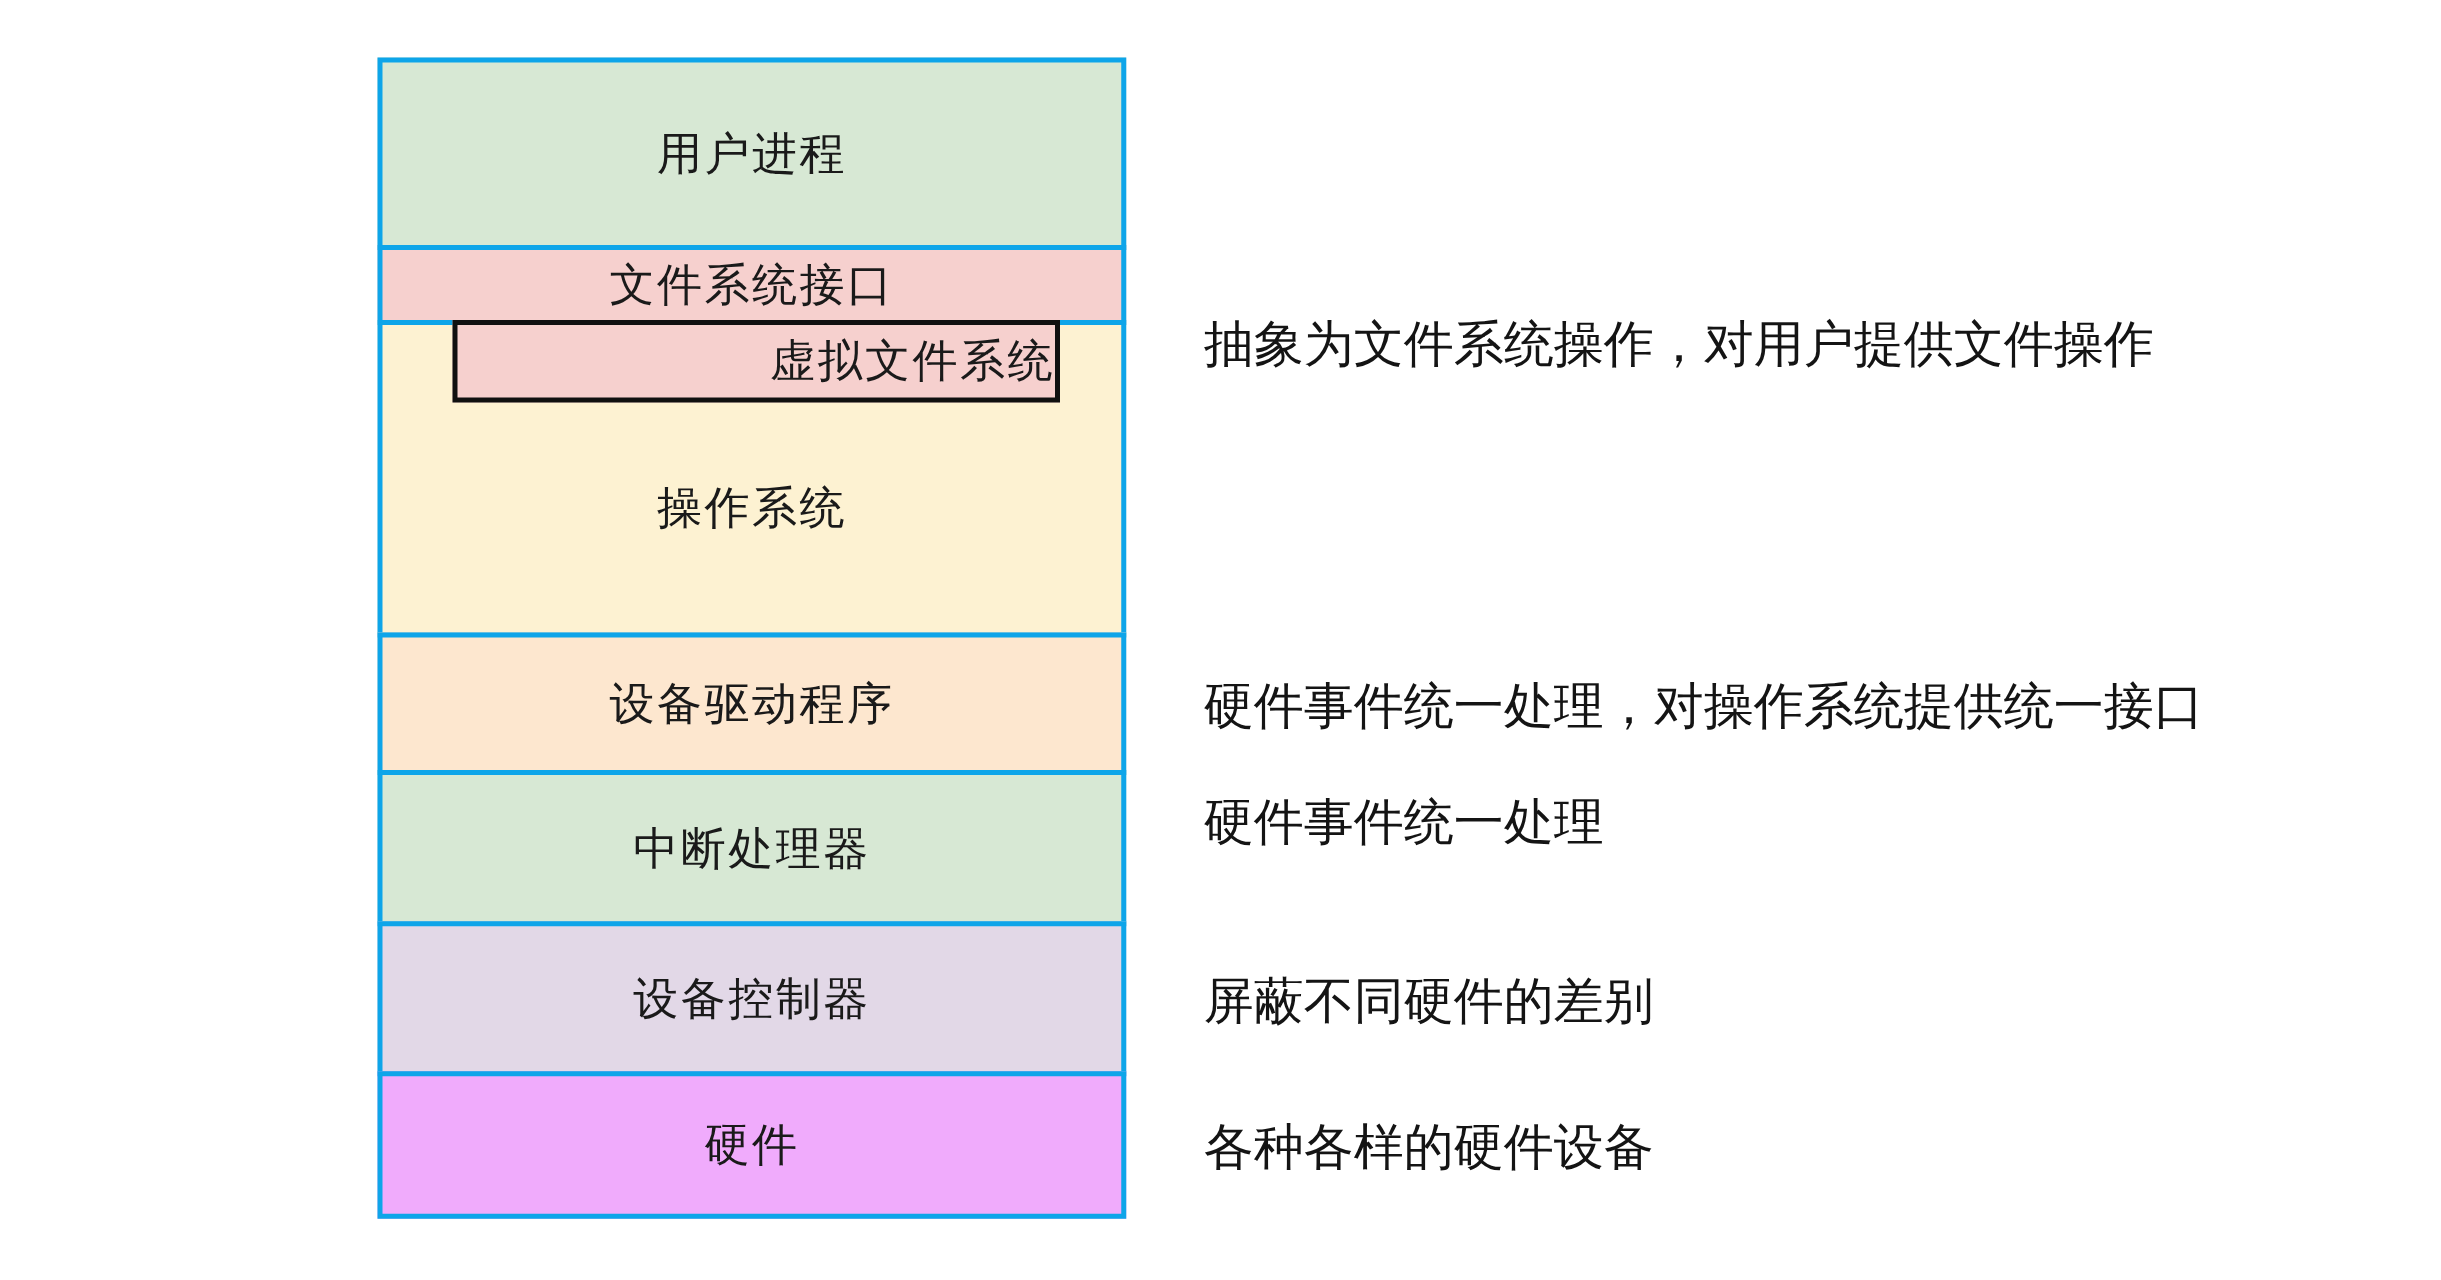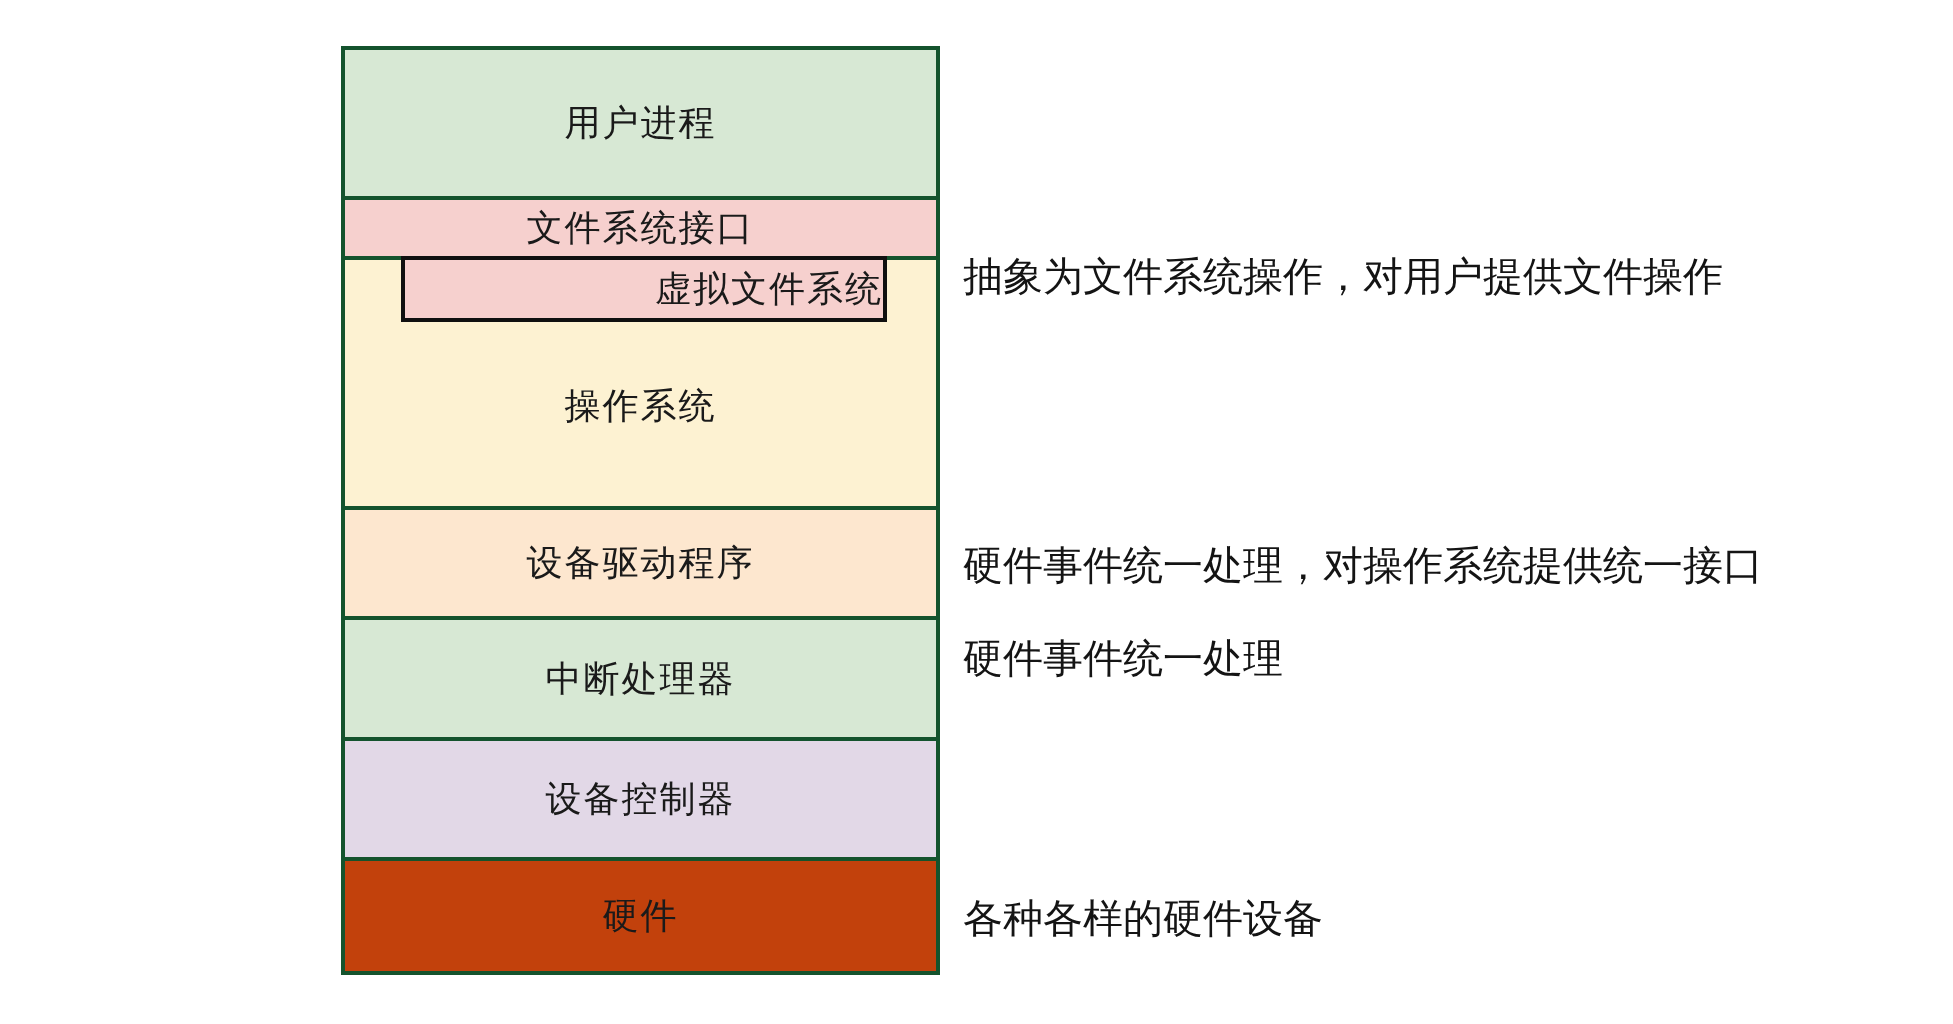--- a/index.html
+++ b/index.html
@@ -14,25 +14,24 @@
 
   
   .diagram {
     position: absolute;
     left: 302px; top: 46px;
     width: 599px; height: 929px;
   }
   .layer {
     position: relative;
     width: 100%;
-    border: 4px solid #14532d;
+    border: 4px solid #0ea5e9;
     display: flex;
     align-items: center;
     justify-content: center;
-    margin-left: 39px;
   }
   .layer + .layer { margin-top: -4px; }
   .layer-label {
     font-size: 36px;
     color: #1a1a1a;
     letter-spacing: 2px;
     line-height: 1;
     white-space: nowrap;
   }
   .l-user      { height: 154px; }
@@ -102,24 +101,25 @@
     </div>
 
     <div class="layer l-interrupt" style="background: rgb(215, 232, 212);">
       <span class="layer-label">中断处理器</span>
     </div>
 
     <div class="layer l-ctrl" style="background: rgb(226, 216, 231);">
       <span class="layer-label">设备控制器</span>
     </div>
 
-    <div class="layer l-hw" style="background: #c2410c;">
+    <div class="layer l-hw" style="background: #f0abfc;">
       <span class="layer-label">硬件</span>
     </div>
 
   </div>
 
   <div class="annotation a2">抽象为文件系统操作，对用户提供文件操作</div>
   <div class="annotation a3">硬件事件统一处理，对操作系统提供统一接口</div>
   <div class="annotation a4">硬件事件统一处理</div>
+  <div class="annotation a5">屏蔽不同硬件的差别</div>
   <div class="annotation a6">各种各样的硬件设备</div>
 
 </div>
 
 </body></html>

